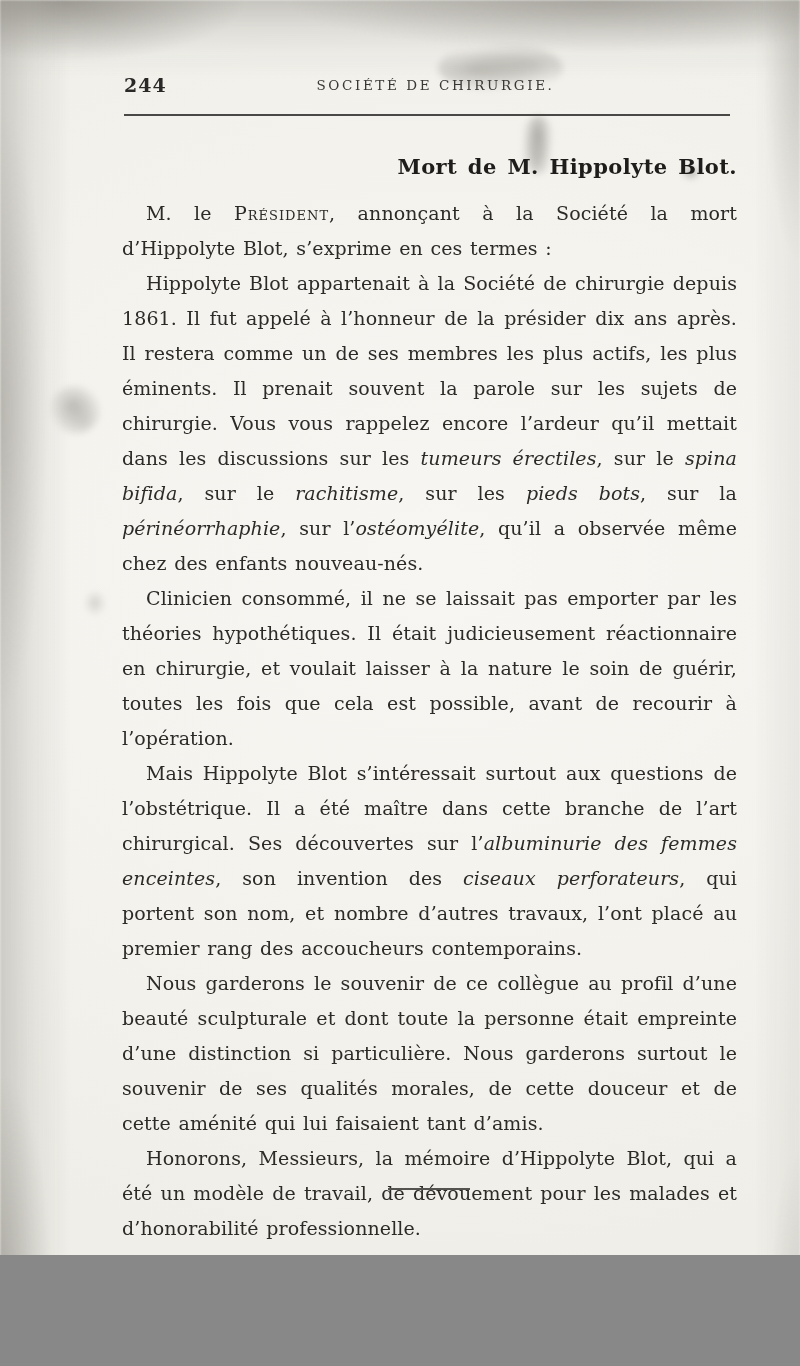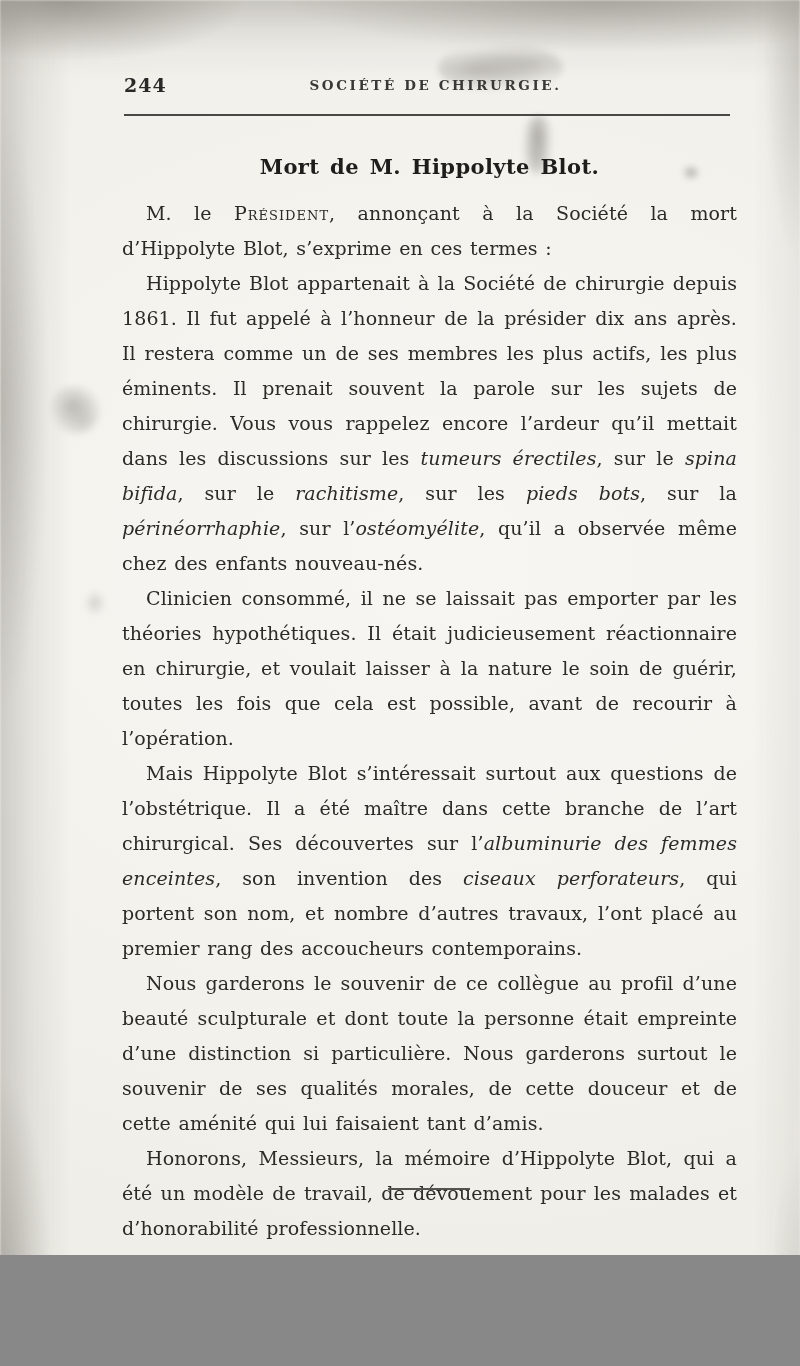--- a/index.html
+++ b/index.html
@@ -61,31 +61,31 @@
   .page-header {
     position: absolute; left: 122px; top: 74px; width: 615px; height: 24px;
   }
   .page-number {
     position: absolute; left: 2px; top: 0;
     font-size: 19px; font-weight: 700; letter-spacing: 1px; color: #2b2927;
   }
   .running-head {
     position: absolute; left: 12px; right: 0; top: 3px;
     text-align: center;
-    font-size: 13.5px; font-weight: 700; letter-spacing: 2.6px;
+    font-size: 13.5px; font-weight: 400; letter-spacing: 2.6px;
     color: #3a3836;
   }
   .header-rule {
     position: absolute; left: 124px; top: 114px; width: 606px; height: 2px;
     background: #4a4846;
   }
 
   .article-title {
     position: absolute; left: 122px; top: 154px; width: 615px;
-    margin: 0; text-align: center;
+    margin: 0; text-align: right;
     font-size: 21px; font-weight: 700; letter-spacing: 0.4px; word-spacing: 3px;
     color: #1f1d1b;
   }
 
   .article-body {
     position: absolute; left: 122px; top: 196px; width: 615px;
     font-size: 19px; line-height: 35px;
     text-align: justify;
     word-spacing: 1.5px; letter-spacing: 0.1px;
     color: #2d2b28;

